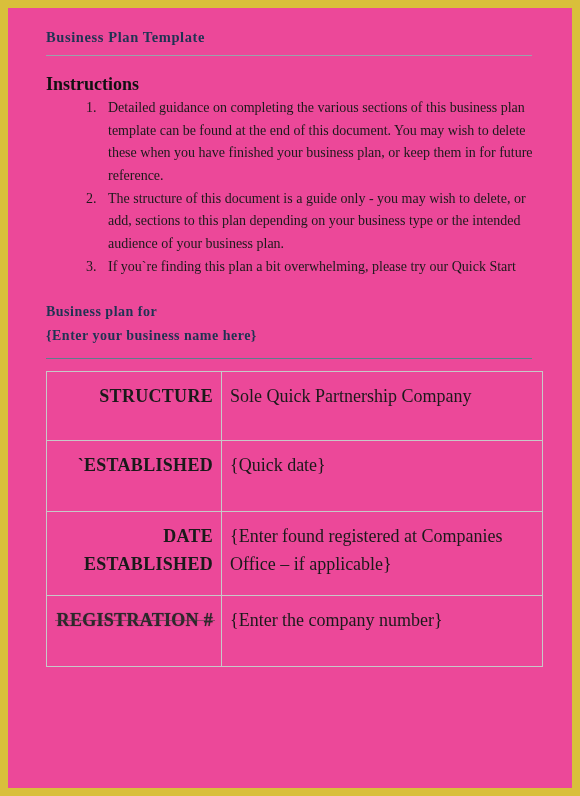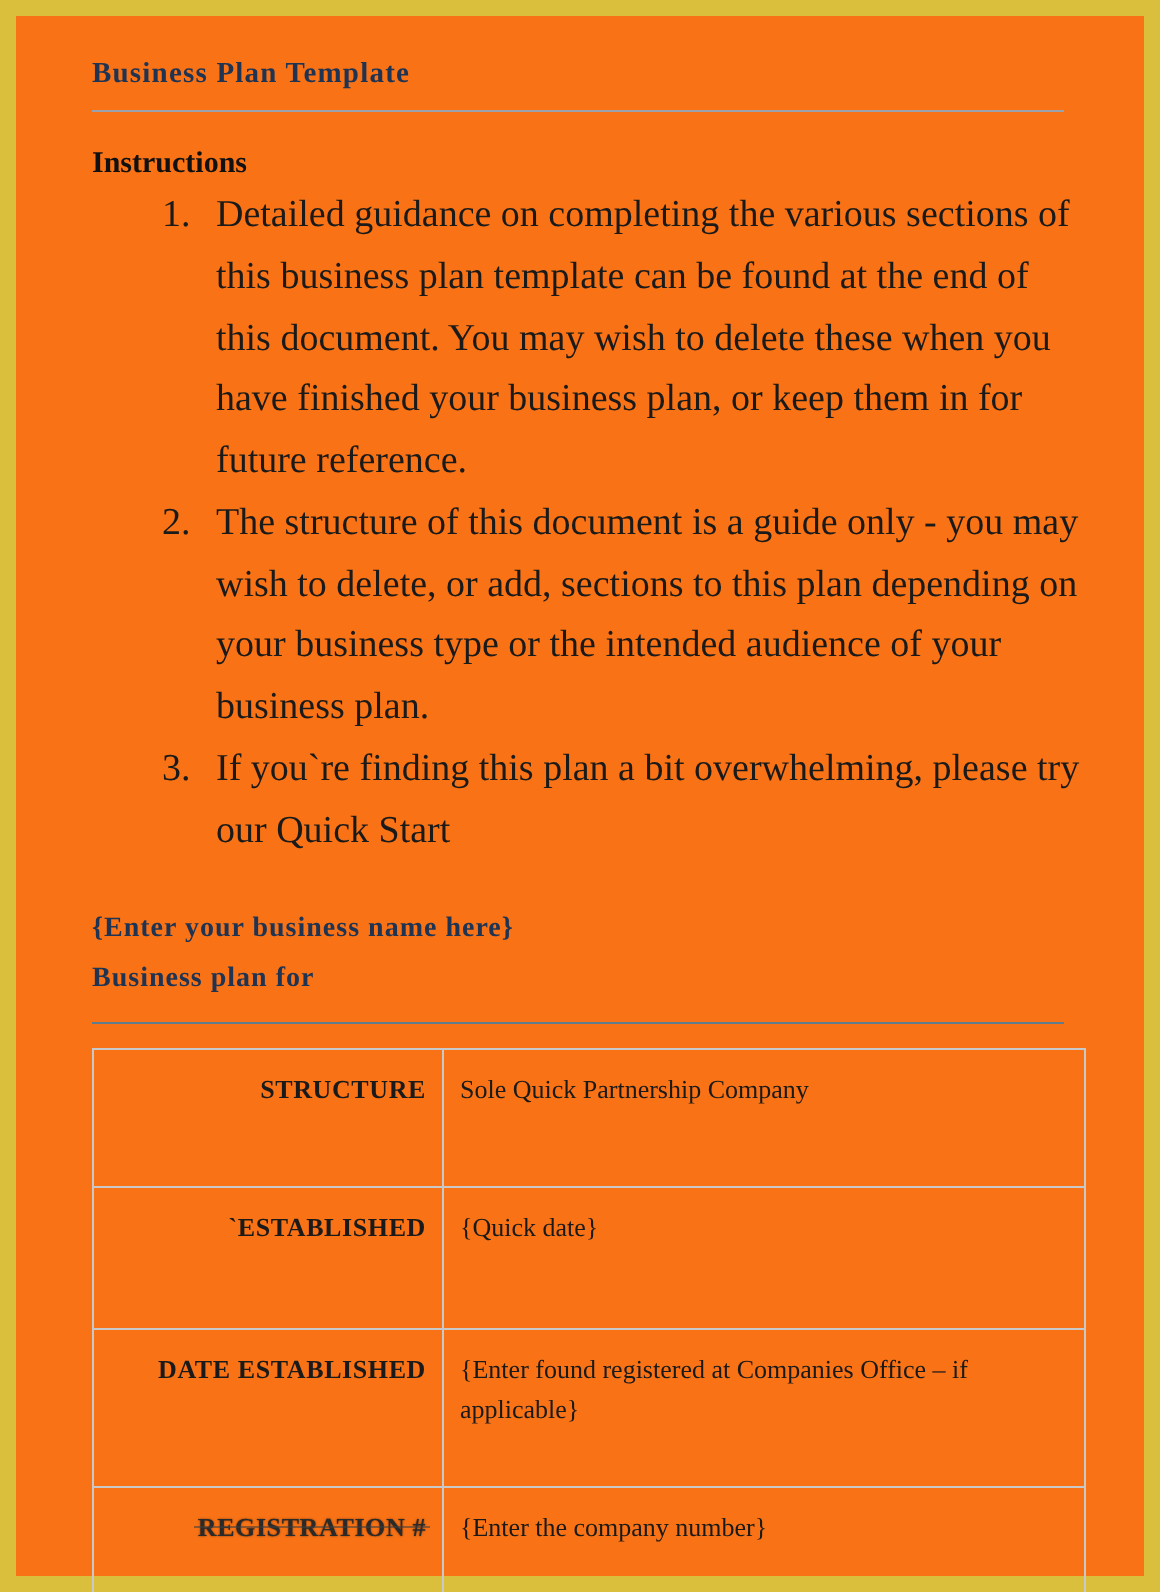--- a/index.html
+++ b/index.html
@@ -20,21 +20,21 @@
     height: 796px;
     border: 8px solid #d9bf3b;
     background: #fdfdf8;
     position: relative;
   }
 
   .page-inner {
     box-sizing: border-box;
     width: 100%;
     height: 100%;
-    background: #f97316;
+    background: #ec4899;
     padding: 16px 30px 0 30px;
     position: relative;
   }
 
   
   .doc-title {
     color: #1f3353;
     font-weight: bold;
     font-size: 14.5px;
     letter-spacing: 0.6px;
@@ -53,37 +53,37 @@
     border: 0;
     border-top: 1px solid #5f7d8c;
     margin: 9px 0 0 8px;
     width: 486px;
     height: 0;
   }
 
   .section-head {
     color: #111111;
     font-weight: bold;
-    font-size: 15px;
+    font-size: 18px;
     margin: 18px 0 0 8px;
   }
 
   .para {
     color: #1a1a1a;
     font-size: 14px;
     line-height: 1.62;
     margin: 8px 0 0 8px;
     width: 490px;
   }
 
   
   ol.instr-list {
     margin: 2px 0 0 0;
     padding: 0 0 0 62px;
-    font-size: 19px;
+    font-size: 14px;
     color: #1a1a1a;
     line-height: 1.62;
     list-style-position: outside;
   }
   ol.instr-list li {
     margin: 0 0 0 0;
     padding-left: 8px;
     width: 435px;
   }
 
@@ -110,21 +110,21 @@
   
   table.profile-table {
     border-collapse: collapse;
     margin: 12px 0 0 8px;
     width: 497px;
     table-layout: fixed;
   }
   table.profile-table td {
     border: 1px solid #c8c8c8;
     vertical-align: top;
-    font-size: 13px;
+    font-size: 18px;
     color: #1a1a1a;
     padding: 10px 8px 16px 8px;
     line-height: 1.6;
   }
   td.label-cell {
     width: 158px;
     text-align: right;
     font-weight: bold;
     font-variant: small-caps;
     letter-spacing: 0.3px;
@@ -168,22 +168,22 @@
     <div class="section-head">Instructions</div>
 
 
     <ol class="instr-list">
       <li>Detailed guidance on completing the various sections of this business plan template can be found at the end of this document. You may wish to delete these when you have finished your business plan, or keep them in for future reference.</li>
       <li>The structure of this document is a guide only - you may wish to delete, or add, sections to this plan depending on your business type or the intended audience of your business plan.</li>
       <li>If you`re finding this plan a bit overwhelming, please try our Quick Start</li>
     </ol>
 
     <div class="bp-block">
+      <div class="bp-line">Business plan for</div>
       <div class="bp-line">{Enter your business name here}</div>
-      <div class="bp-line">Business plan for</div>
     </div>
 
     <hr class="rule-blue">
 
 
 
     <table class="profile-table">
       <tbody>
         <tr class="row-structure">
           <td class="label-cell">STRUCTURE</td>

